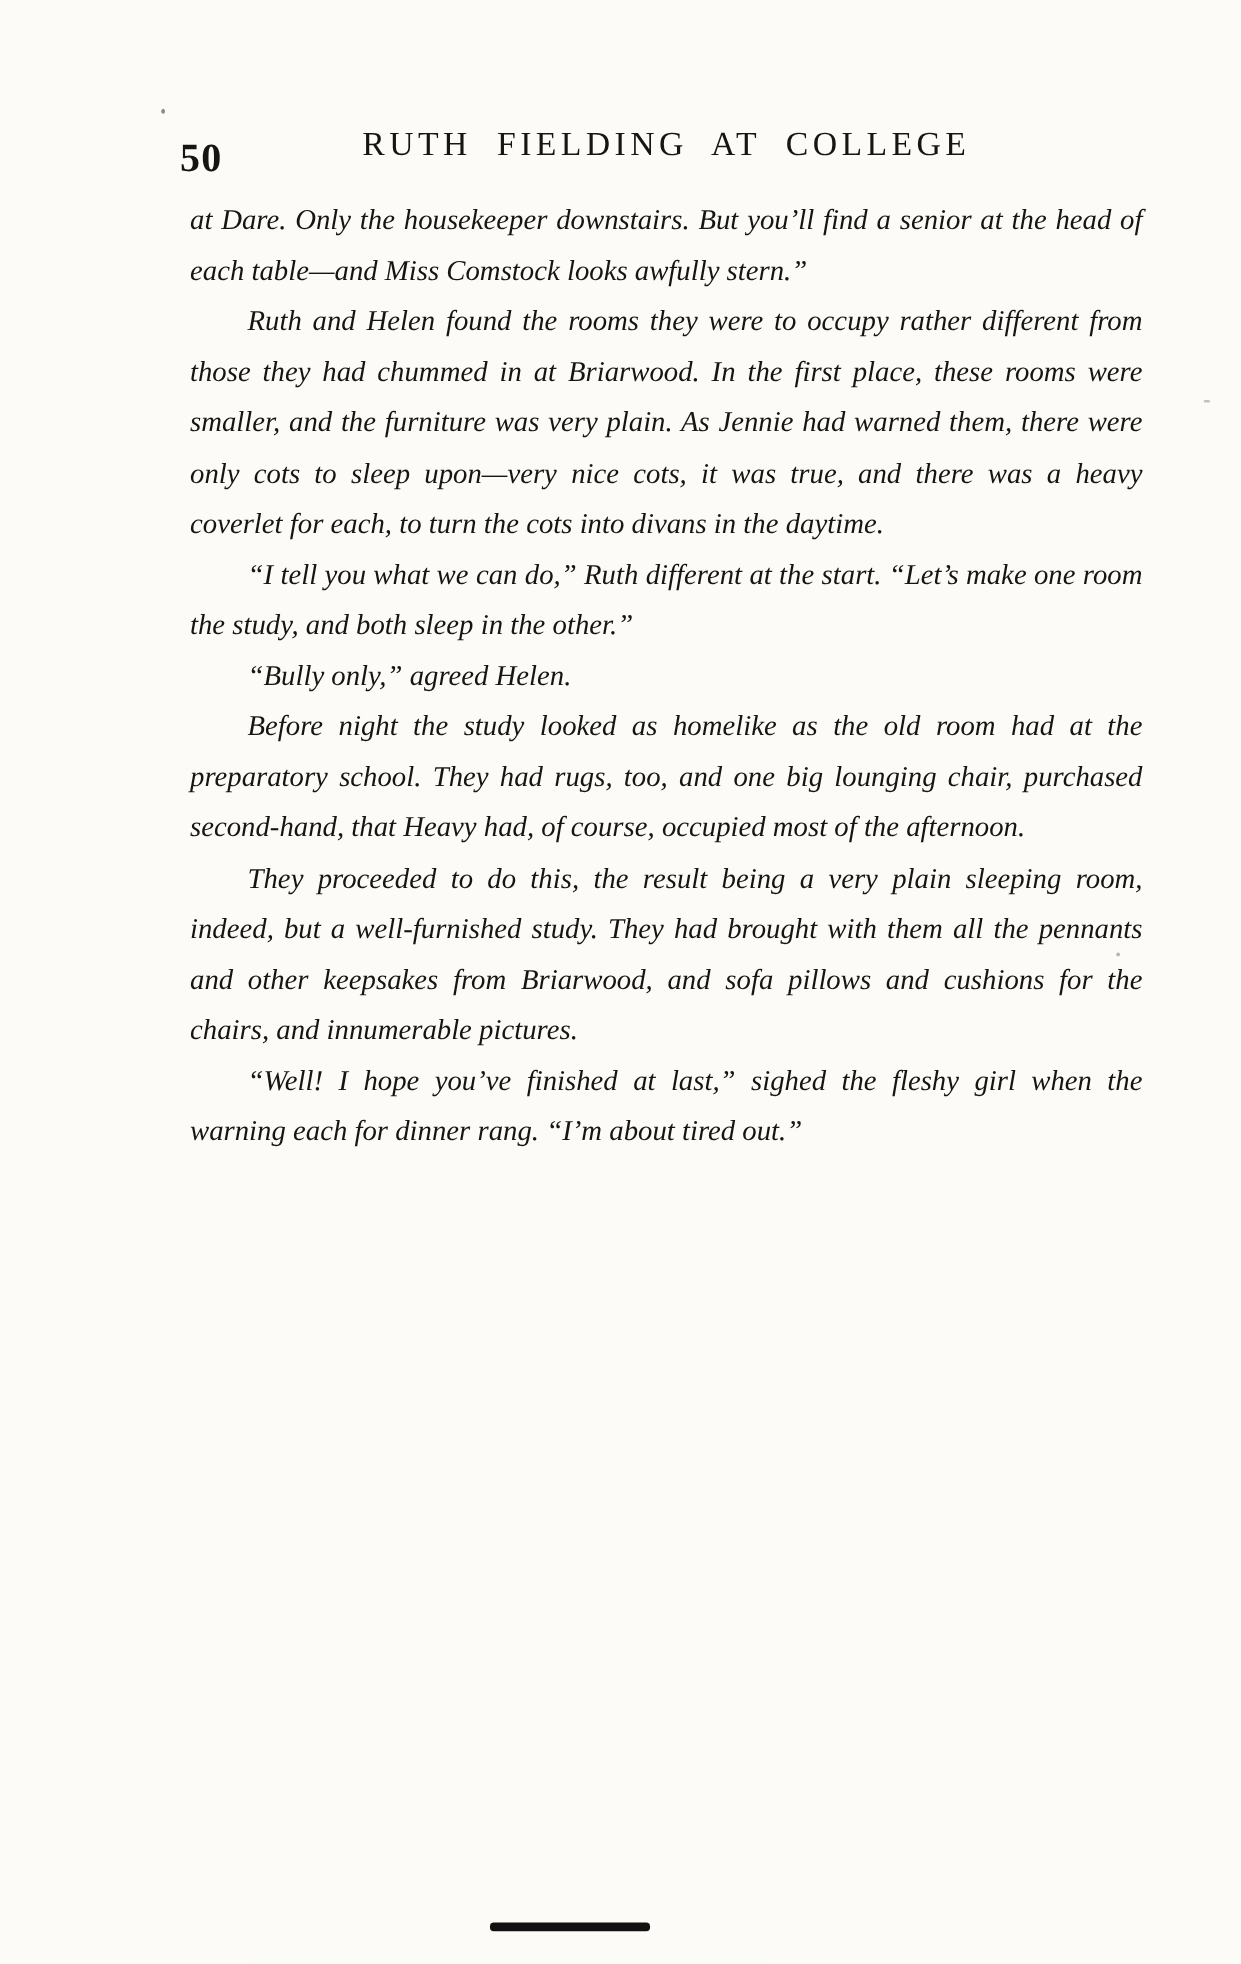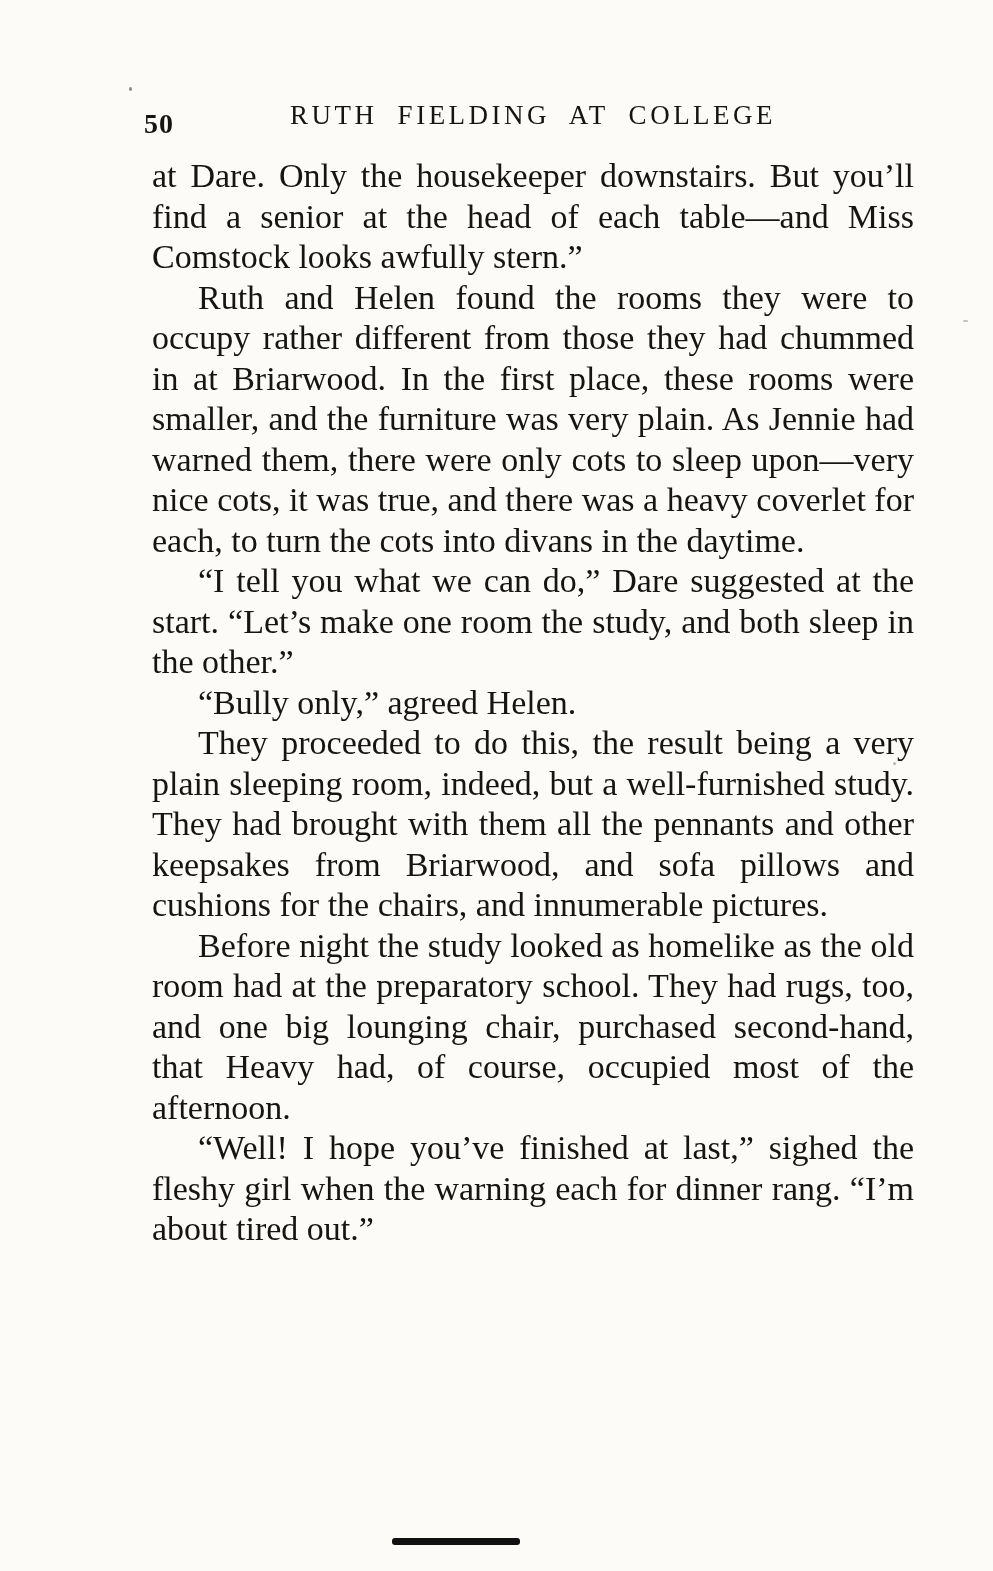--- a/index.html
+++ b/index.html
@@ -23,39 +23,40 @@
     top: 100px;
     left: 150px;
     width: 766px;
     text-align: center;
     white-space: nowrap;
   }
   .page-number {
     position: absolute;
     left: -6px;
     top: 8px;
-    font-size: 28px;
+    font-size: 32px;
     font-weight: bold;
     letter-spacing: 1px;
   }
   .head-title {
     font-size: 27px;
     letter-spacing: 3.5px;
     word-spacing: 10px;
     font-weight: normal;
   }
   .text-block {
     position: absolute;
     top: 156px;
     left: 152px;
     width: 762px;
-    font-size: 34px;
+    font-size: 23px;
     line-height: 40.5px;
     text-align: justify;
     text-justify: inter-word;
+    font-style: italic;
   }
   .para {
     margin: 0;
     text-indent: 46px;
   }
   .para.no-indent {
     text-indent: 0;
   }
   .artifact {
     position: absolute;
@@ -99,24 +100,24 @@
 <div class="page">
 
   <header class="running-head">
     <span class="page-number">50</span>
     <span class="head-title">RUTH FIELDING AT COLLEGE</span>
   </header>
 
   <main class="text-block">
     <p class="para no-indent">at Dare.  Only the housekeeper downstairs.  But you’ll find a senior at the head of each table—and Miss Comstock looks awfully stern.”</p>
     <p class="para">Ruth and Helen found the rooms they were to occupy rather different from those they had chummed in at Briarwood.  In the first place, these rooms were smaller, and the furniture was very plain.  As Jennie had warned them, there were only cots to sleep upon—very nice cots, it was true, and there was a heavy coverlet for each, to turn the cots into divans in the daytime.</p>
-    <p class="para">“I tell you what we can do,” Dare suggested at the start.  “Let’s make one room the study, and both sleep in the other.”</p>
+    <p class="para">“I tell you what we can do,” Ruth different at the start.  “Let’s make one room the study, and both sleep in the other.”</p>
     <p class="para">“Bully only,” agreed Helen.</p>
+    <p class="para">Before night the study looked as homelike as the old room had at the preparatory school.  They had rugs, too, and one big lounging chair, purchased second-hand, that Heavy had, of course, occupied most of the afternoon.</p>
     <p class="para">They proceeded to do this, the result being a very plain sleeping room, indeed, but a well-furnished study.  They had brought with them all the pennants and other keepsakes from Briarwood, and sofa pillows and cushions for the chairs, and innumerable pictures.</p>
-    <p class="para">Before night the study looked as homelike as the old room had at the preparatory school.  They had rugs, too, and one big lounging chair, purchased second-hand, that Heavy had, of course, occupied most of the afternoon.</p>
     <p class="para">“Well! I hope you’ve finished at last,” sighed the fleshy girl when the warning each for dinner rang.  “I’m about tired out.”</p>
   </main>
 
   <div class="artifact artifact-bottom"></div>
   <div class="artifact artifact-dot-top"></div>
   <div class="artifact artifact-dot-right"></div>
   <div class="artifact artifact-dot-mid"></div>
 
 </div>
 

